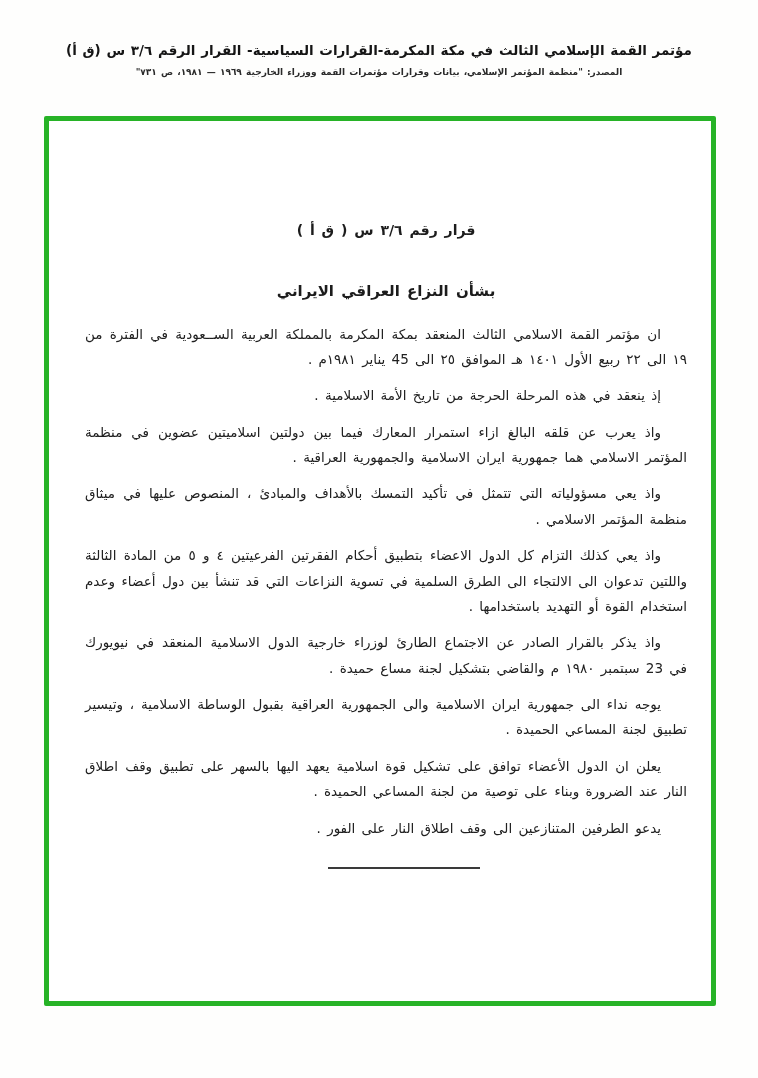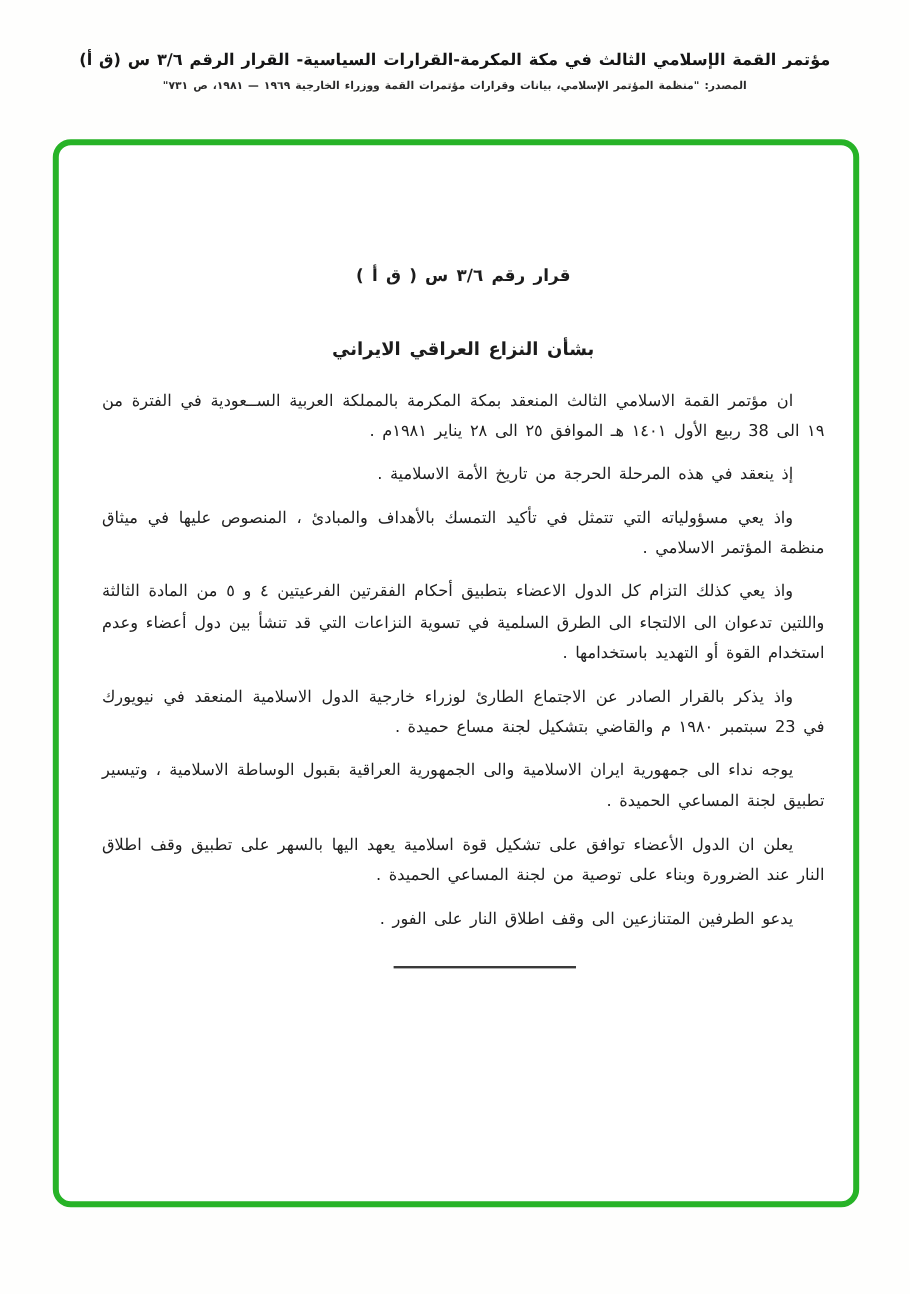--- a/index.html
+++ b/index.html
@@ -44,21 +44,21 @@
   }
 
   
   .doc-frame {
     position: absolute;
     top: 116px;
     left: 44px;
     width: 672px;
     height: 890px;
     border: 5px solid var(--frame-color, #27b327);
-    border-radius: 15px;
+    border-radius: 2px;
     background: #ffffff;
   }
 
   .doc-content {
     position: absolute;
     top: 96px;
     right: 24px;
     left: 36px;
     color: #1c1c1c;
     font-size: 13.5px;
@@ -107,24 +107,25 @@
     <div class="header-source">المصدر: "منظمة المؤتمر الإسلامي، بيانات وقرارات مؤتمرات القمة ووزراء الخارجية ١٩٦٩ — ١٩٨١، ص ٧٣١"</div>
   </header>
 
   <div class="doc-frame">
     <div class="doc-content">
 
       <div class="doc-number">قرار رقم ٣/٦ س ( ق أ )</div>
 
       <h2 class="doc-subject">بشأن النزاع العراقي الايراني</h2>
 
-      <p class="doc-paragraph">ان مؤتمر القمة الاسلامي الثالث المنعقد بمكة المكرمة بالمملكة العربية الســعودية في الفترة من ١٩ الى 38 ربيع الأول ١٤٠١ هـ الموافق ٢٥ الى ٢٨ يناير ١٩٨١م .</p>
+      <p class="doc-paragraph">ان مؤتمر القمة الاسلامي الثالث المنعقد بمكة المكرمة بالمملكة العربية الســعودية في الفترة من ١٩ الى ٢٢ ربيع الأول ١٤٠١ هـ الموافق ٢٥ الى 45 يناير ١٩٨١م .</p>
 
       <p class="doc-paragraph">إذ ينعقد في هذه المرحلة الحرجة من تاريخ الأمة الاسلامية .</p>
 
+      <p class="doc-paragraph">واذ يعرب عن قلقه البالغ ازاء استمرار المعارك فيما بين دولتين اسلاميتين عضوين في منظمة المؤتمر الاسلامي هما جمهورية ايران الاسلامية والجمهورية العراقية .</p>
 
       <p class="doc-paragraph">واذ يعي مسؤولياته التي تتمثل في تأكيد التمسك بالأهداف والمبادئ ، المنصوص عليها في ميثاق منظمة المؤتمر الاسلامي .</p>
 
       <p class="doc-paragraph">واذ يعي كذلك التزام كل الدول الاعضاء بتطبيق أحكام الفقرتين الفرعيتين ٤ و ٥ من المادة الثالثة واللتين تدعوان الى الالتجاء الى الطرق السلمية في تسوية النزاعات التي قد تنشأ بين دول أعضاء وعدم استخدام القوة أو التهديد باستخدامها .</p>
 
       <p class="doc-paragraph">واذ يذكر بالقرار الصادر عن الاجتماع الطارئ لوزراء خارجية الدول الاسلامية المنعقد في نيويورك في 23 سبتمبر ١٩٨٠ م والقاضي بتشكيل لجنة مساع حميدة .</p>
 
       <p class="doc-paragraph">يوجه نداء الى جمهورية ايران الاسلامية والى الجمهورية العراقية بقبول الوساطة الاسلامية ، وتيسير تطبيق لجنة المساعي الحميدة .</p>
 
 

